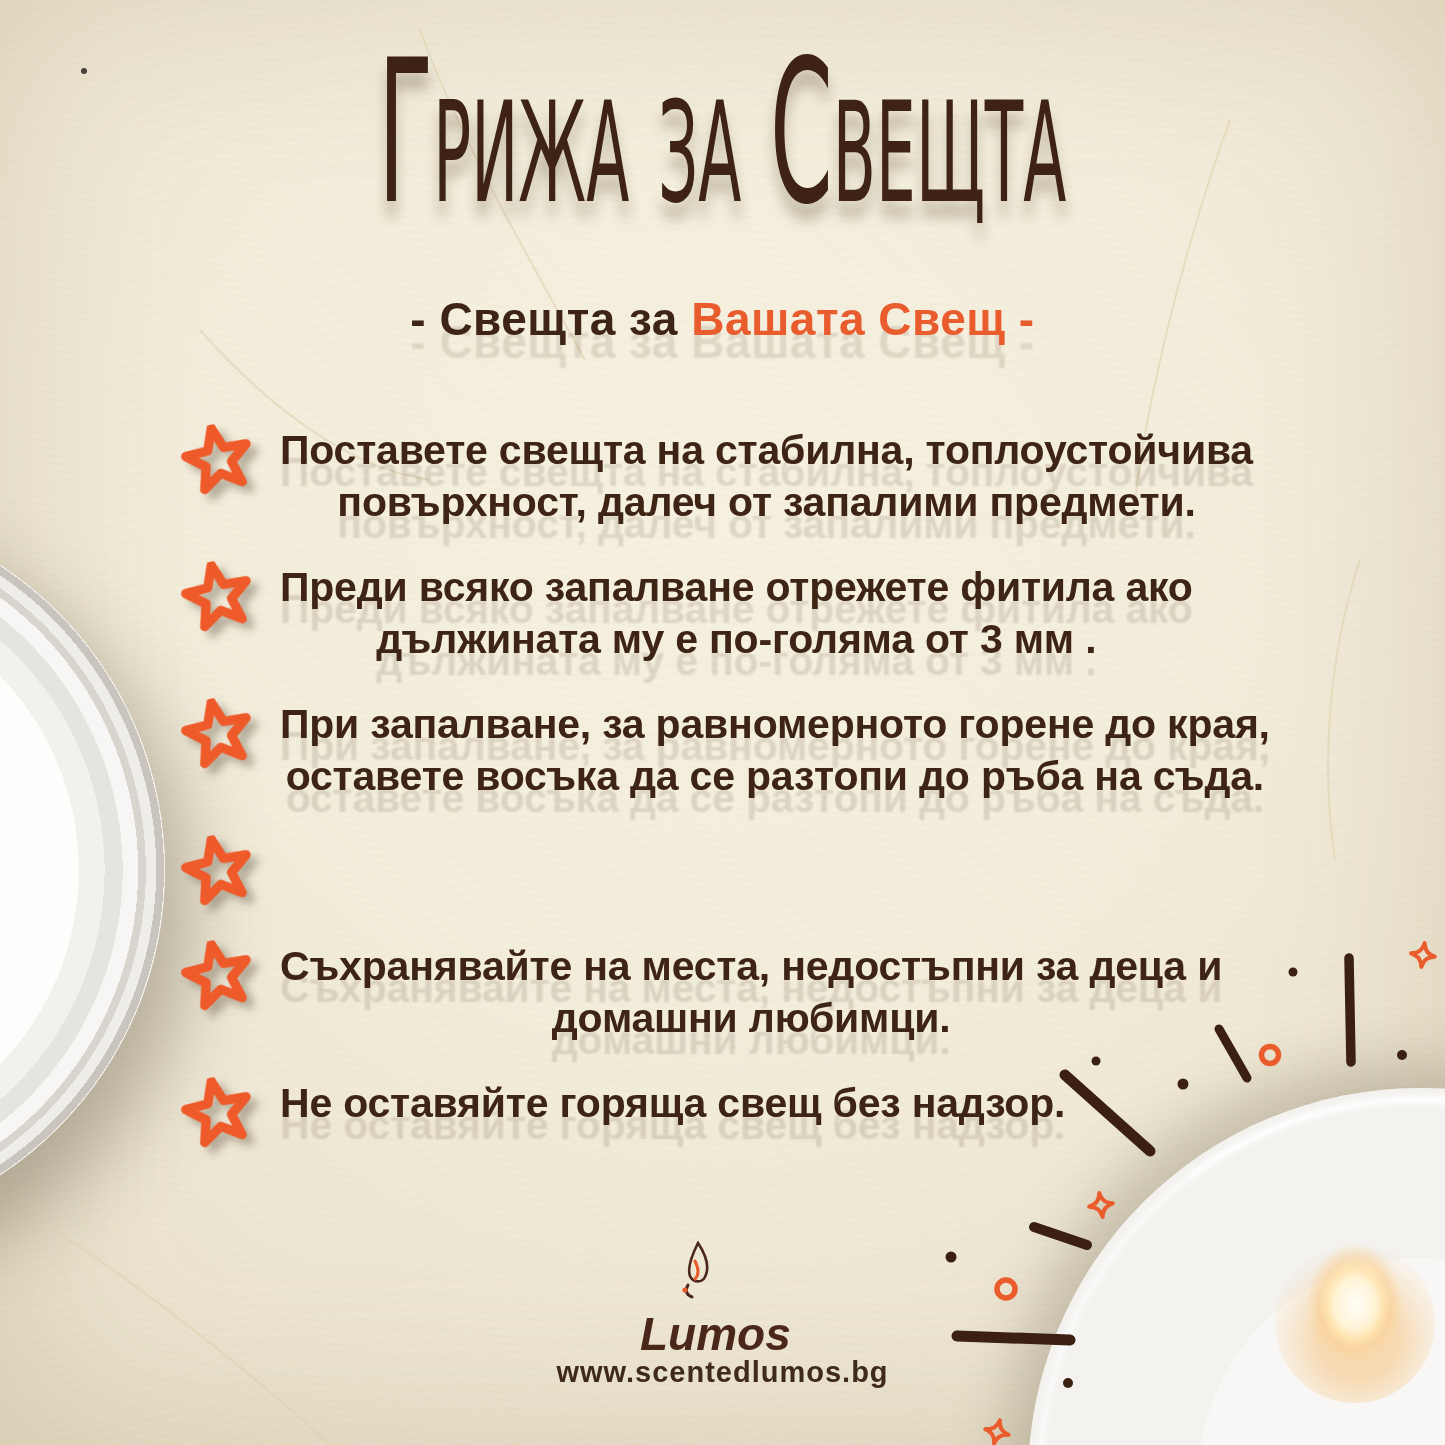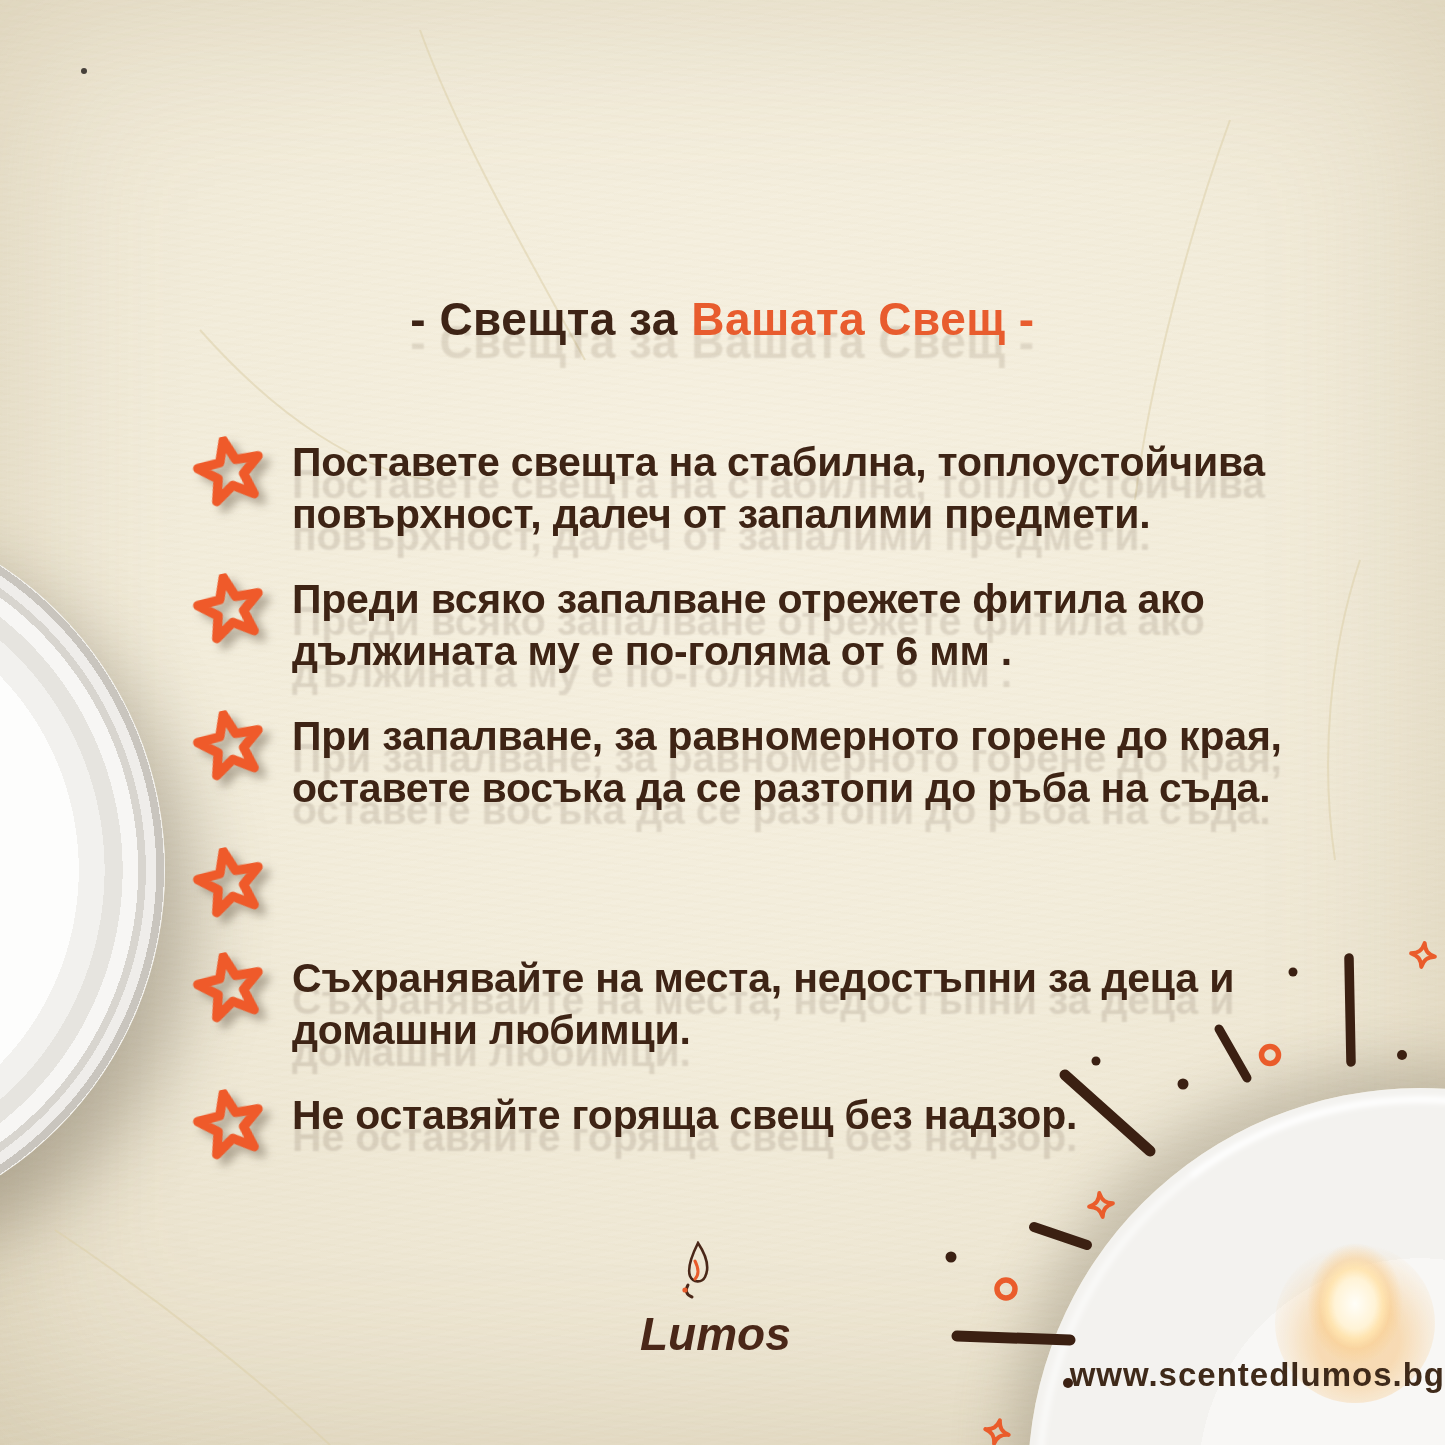--- a/index.html
+++ b/index.html
@@ -80,21 +80,21 @@
     transform:scale(0.60,1.32);transform-origin:50% 30%;
     text-shadow:0 12px 14px rgba(70,45,25,.28);
   }
   .subtitle{
     position:absolute;left:0;right:0;top:292px;text-align:center;
     font-size:46px;font-weight:bold;color:#3e2416;letter-spacing:.5px;
     text-shadow:0 23px 2px rgba(62,38,20,.12);
   }
   .subtitle .hl{color:#e85c2e;}
   
-  .tips{position:absolute;left:182px;top:424px;width:1190px;list-style:none;margin:12px;padding:0;}
+  .tips{position:absolute;left:182px;top:424px;width:1190px;list-style:none;margin:0;padding:0;text-align:center;}
   .tip{display:flex;align-items:flex-start;gap:26px;margin-bottom:33px;}
   .tip-text{
     font-size:41px;line-height:52px;font-weight:bold;color:#3e2415;
     white-space:pre-line;letter-spacing:-0.2px;
     text-shadow:0 22px 2px rgba(62,38,20,.13);
   }
   .star{
     flex:0 0 auto;width:72px;height:72px;margin-top:0;
     transform:rotate(-12deg);
     filter:drop-shadow(6px 8px 4px rgba(118,106,88,.5));
@@ -104,22 +104,22 @@
   .logo-icon{position:absolute;left:78px;top:8px;width:40px;height:58px;}
   .brand1{
     position:absolute;left:104px;top:44px;
     font-family:"DejaVu Serif", serif;font-style:italic;font-weight:bold;font-size:40px;
   }
   .brand2{
     position:absolute;left:40px;top:74px;
     font-family:Liberation Sans, sans-serif;font-style:italic;font-weight:bold;font-size:46px;
   }
   .website{
-    position:absolute;left:0;right:0;top:1356px;text-align:right;
-    font-size:33px;font-weight:bold;color:#3f2a1a;letter-spacing:1px;
+    position:absolute;left:0;right:0;top:1356px;text-align:center;
+    font-size:29px;font-weight:bold;color:#3f2a1a;letter-spacing:1px;
   }
   .decor{position:absolute;left:0;top:0;pointer-events:none;}
 </style>
 </head>
 <body>
 
 <div class="poster">
 
   <div class="tin"></div>
 
@@ -155,39 +155,42 @@
       <circle cx="1006" cy="1289" r="9"></circle>
     </g>
     <g stroke="#ea5c2b" stroke-width="4" fill="none" stroke-linejoin="round">
       <path transform="translate(1410,942) rotate(8 13 13)" d="M13,1 C14.5,8.5 17.5,11.5 25,13 C17.5,14.5 14.5,17.5 13,25 C11.5,17.5 8.5,14.5 1,13 C8.5,11.5 11.5,8.5 13,1 Z"></path>
       <path transform="translate(1088,1192) rotate(-8 13 13)" d="M13,1 C14.5,8.5 17.5,11.5 25,13 C17.5,14.5 14.5,17.5 13,25 C11.5,17.5 8.5,14.5 1,13 C8.5,11.5 11.5,8.5 13,1 Z"></path>
       <path transform="translate(984,1419) rotate(14 13 13)" d="M13,1 C14.5,8.5 17.5,11.5 25,13 C17.5,14.5 14.5,17.5 13,25 C11.5,17.5 8.5,14.5 1,13 C8.5,11.5 11.5,8.5 13,1 Z"></path>
     </g>
     <circle cx="84" cy="71" r="3" fill="#46403a"></circle>
   </svg>
 
+  <div class="title-wrap">
+    <div class="title">Грижа за Свещта</div>
+  </div>
 
   <div class="subtitle">
     <span>- Свещта за </span><span class="hl">Вашата Свещ -</span>
   </div>
 
   <ul class="tips">
     <li class="tip">
       <svg class="star" viewBox="0 0 100 100">
           <path d="M50,5 L61.2,34.6 L92.8,36.1 L68.1,55.9 L76.5,86.4 L50,69 L23.5,86.4 L31.9,55.9 L7.2,36.1 L38.8,34.6 Z" fill="none" stroke="#ef5a2a" stroke-width="13" stroke-linejoin="round"></path>
         </svg>
       <span class="tip-text">Поставете свещта на стабилна, топлоустойчива
 повърхност, далеч от запалими предмети.</span>
     </li>
     <li class="tip">
       <svg class="star" viewBox="0 0 100 100">
           <path d="M50,5 L61.2,34.6 L92.8,36.1 L68.1,55.9 L76.5,86.4 L50,69 L23.5,86.4 L31.9,55.9 L7.2,36.1 L38.8,34.6 Z" fill="none" stroke="#ef5a2a" stroke-width="13" stroke-linejoin="round"></path>
         </svg>
       <span class="tip-text">Преди всяко запалване отрежете фитила ако
-дължината му е по-голяма от 6 мм .</span>
+дължината му е по-голяма от 3 мм .</span>
     </li>
     <li class="tip">
       <svg class="star" viewBox="0 0 100 100">
           <path d="M50,5 L61.2,34.6 L92.8,36.1 L68.1,55.9 L76.5,86.4 L50,69 L23.5,86.4 L31.9,55.9 L7.2,36.1 L38.8,34.6 Z" fill="none" stroke="#ef5a2a" stroke-width="13" stroke-linejoin="round"></path>
         </svg>
       <span class="tip-text">При запалване, за равномерното горене до края,
 оставете восъка да се разтопи до ръба на съда.</span>
     </li>
     <li class="tip">
       <svg class="star" viewBox="0 0 100 100">

